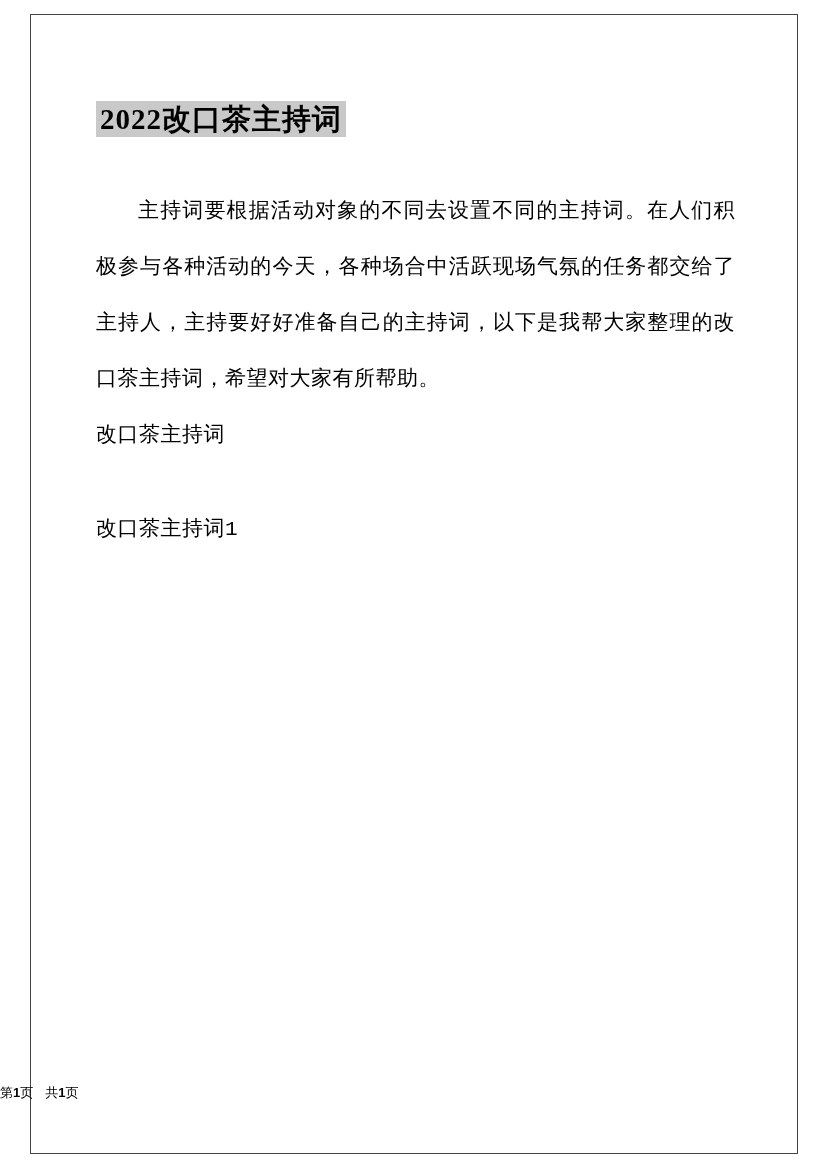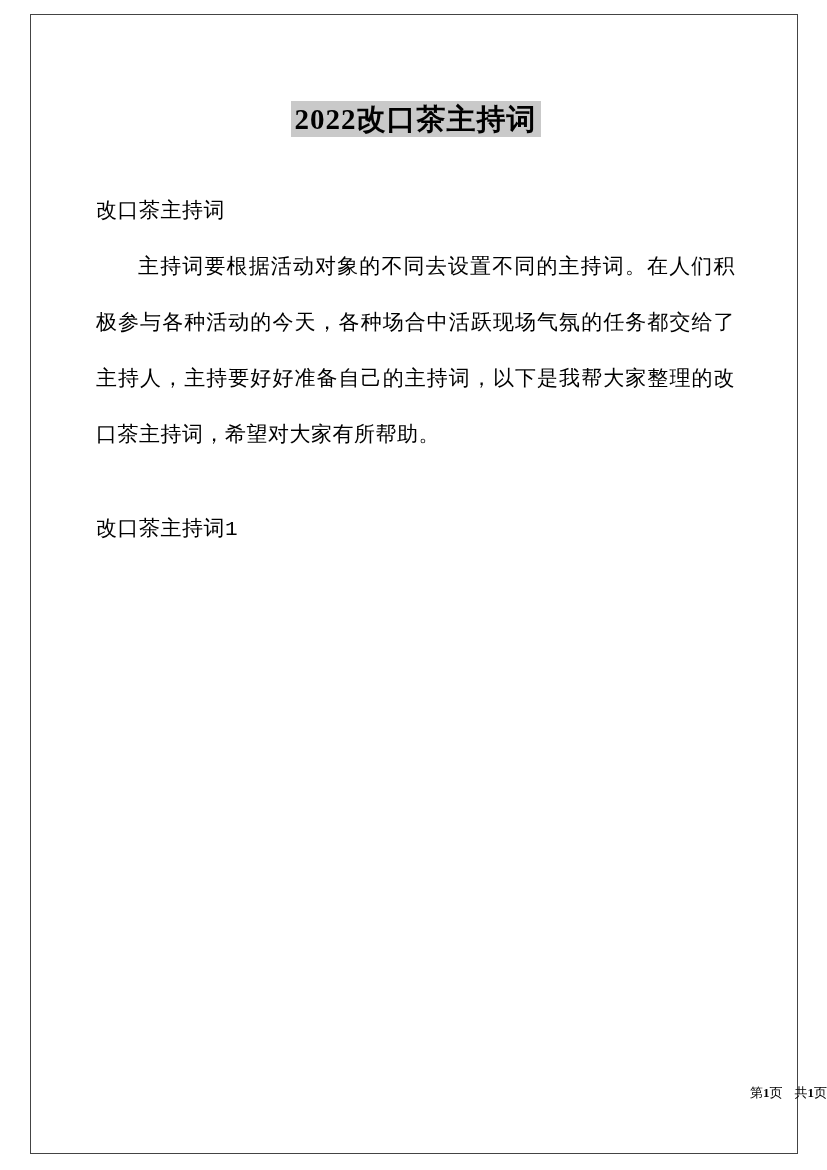--- a/index.html
+++ b/index.html
@@ -25,21 +25,20 @@
     border: 1px solid #444444;
     pointer-events: none;
   }
   .content {
     position: absolute;
     left: 96px;
     right: 92px;
     top: 100px;
   }
   .doc-title {
-    text-align: center;
     margin: 0 0 42px 0;
     font-size: 29px;
     font-weight: bold;
     letter-spacing: 1px;
   }
   .doc-title .highlight {
     background: #c9c9c9;
     padding: 2px 4px;
   }
   .para {
@@ -55,46 +54,46 @@
   }
   .para.section-gap {
     margin-top: 40px;
     font-family: Liberation Mono, monospace;
   }
   .footer {
     position: absolute;
     left: 0;
     right: 0;
     bottom: 68px;
-    text-align: right;
+    text-align: left;
     font-size: 13px;
-    font-family: Liberation Serif, serif;
+    font-family: Liberation Sans, sans-serif;
   }
   .footer .num {
     font-weight: bold;
   }
   .footer .gap {
     display: inline-block;
     width: 12px;
   }
 </style>
 </head>
 <body>
 
 <div class="page">
 
   <div class="border-frame"></div>
 
   <div class="content">
 
     <h1 class="doc-title"><span class="highlight"><span>2022改口茶主持词</span></span></h1>
 
+    <p class="para indent">主持词要根据活动对象的不同去设置不同的主持词。在人们积极参与各种活动的今天，各种场合中活跃现场气氛的任务都交给了主持人，主持要好好准备自己的主持词，以下是我帮大家整理的改口茶主持词，希望对大家有所帮助。</p>
+
     <p class="para">改口茶主持词</p>
-
-    <p class="para indent">主持词要根据活动对象的不同去设置不同的主持词。在人们积极参与各种活动的今天，各种场合中活跃现场气氛的任务都交给了主持人，主持要好好准备自己的主持词，以下是我帮大家整理的改口茶主持词，希望对大家有所帮助。</p>
 
     <p class="para section-gap">改口茶主持词1</p>
 
 
 
   </div>
 
   <div class="footer">
     <span>第</span><span class="num">1</span><span>页</span><span class="gap"></span><span>共</span><span class="num">1</span><span>页</span>
   </div>

